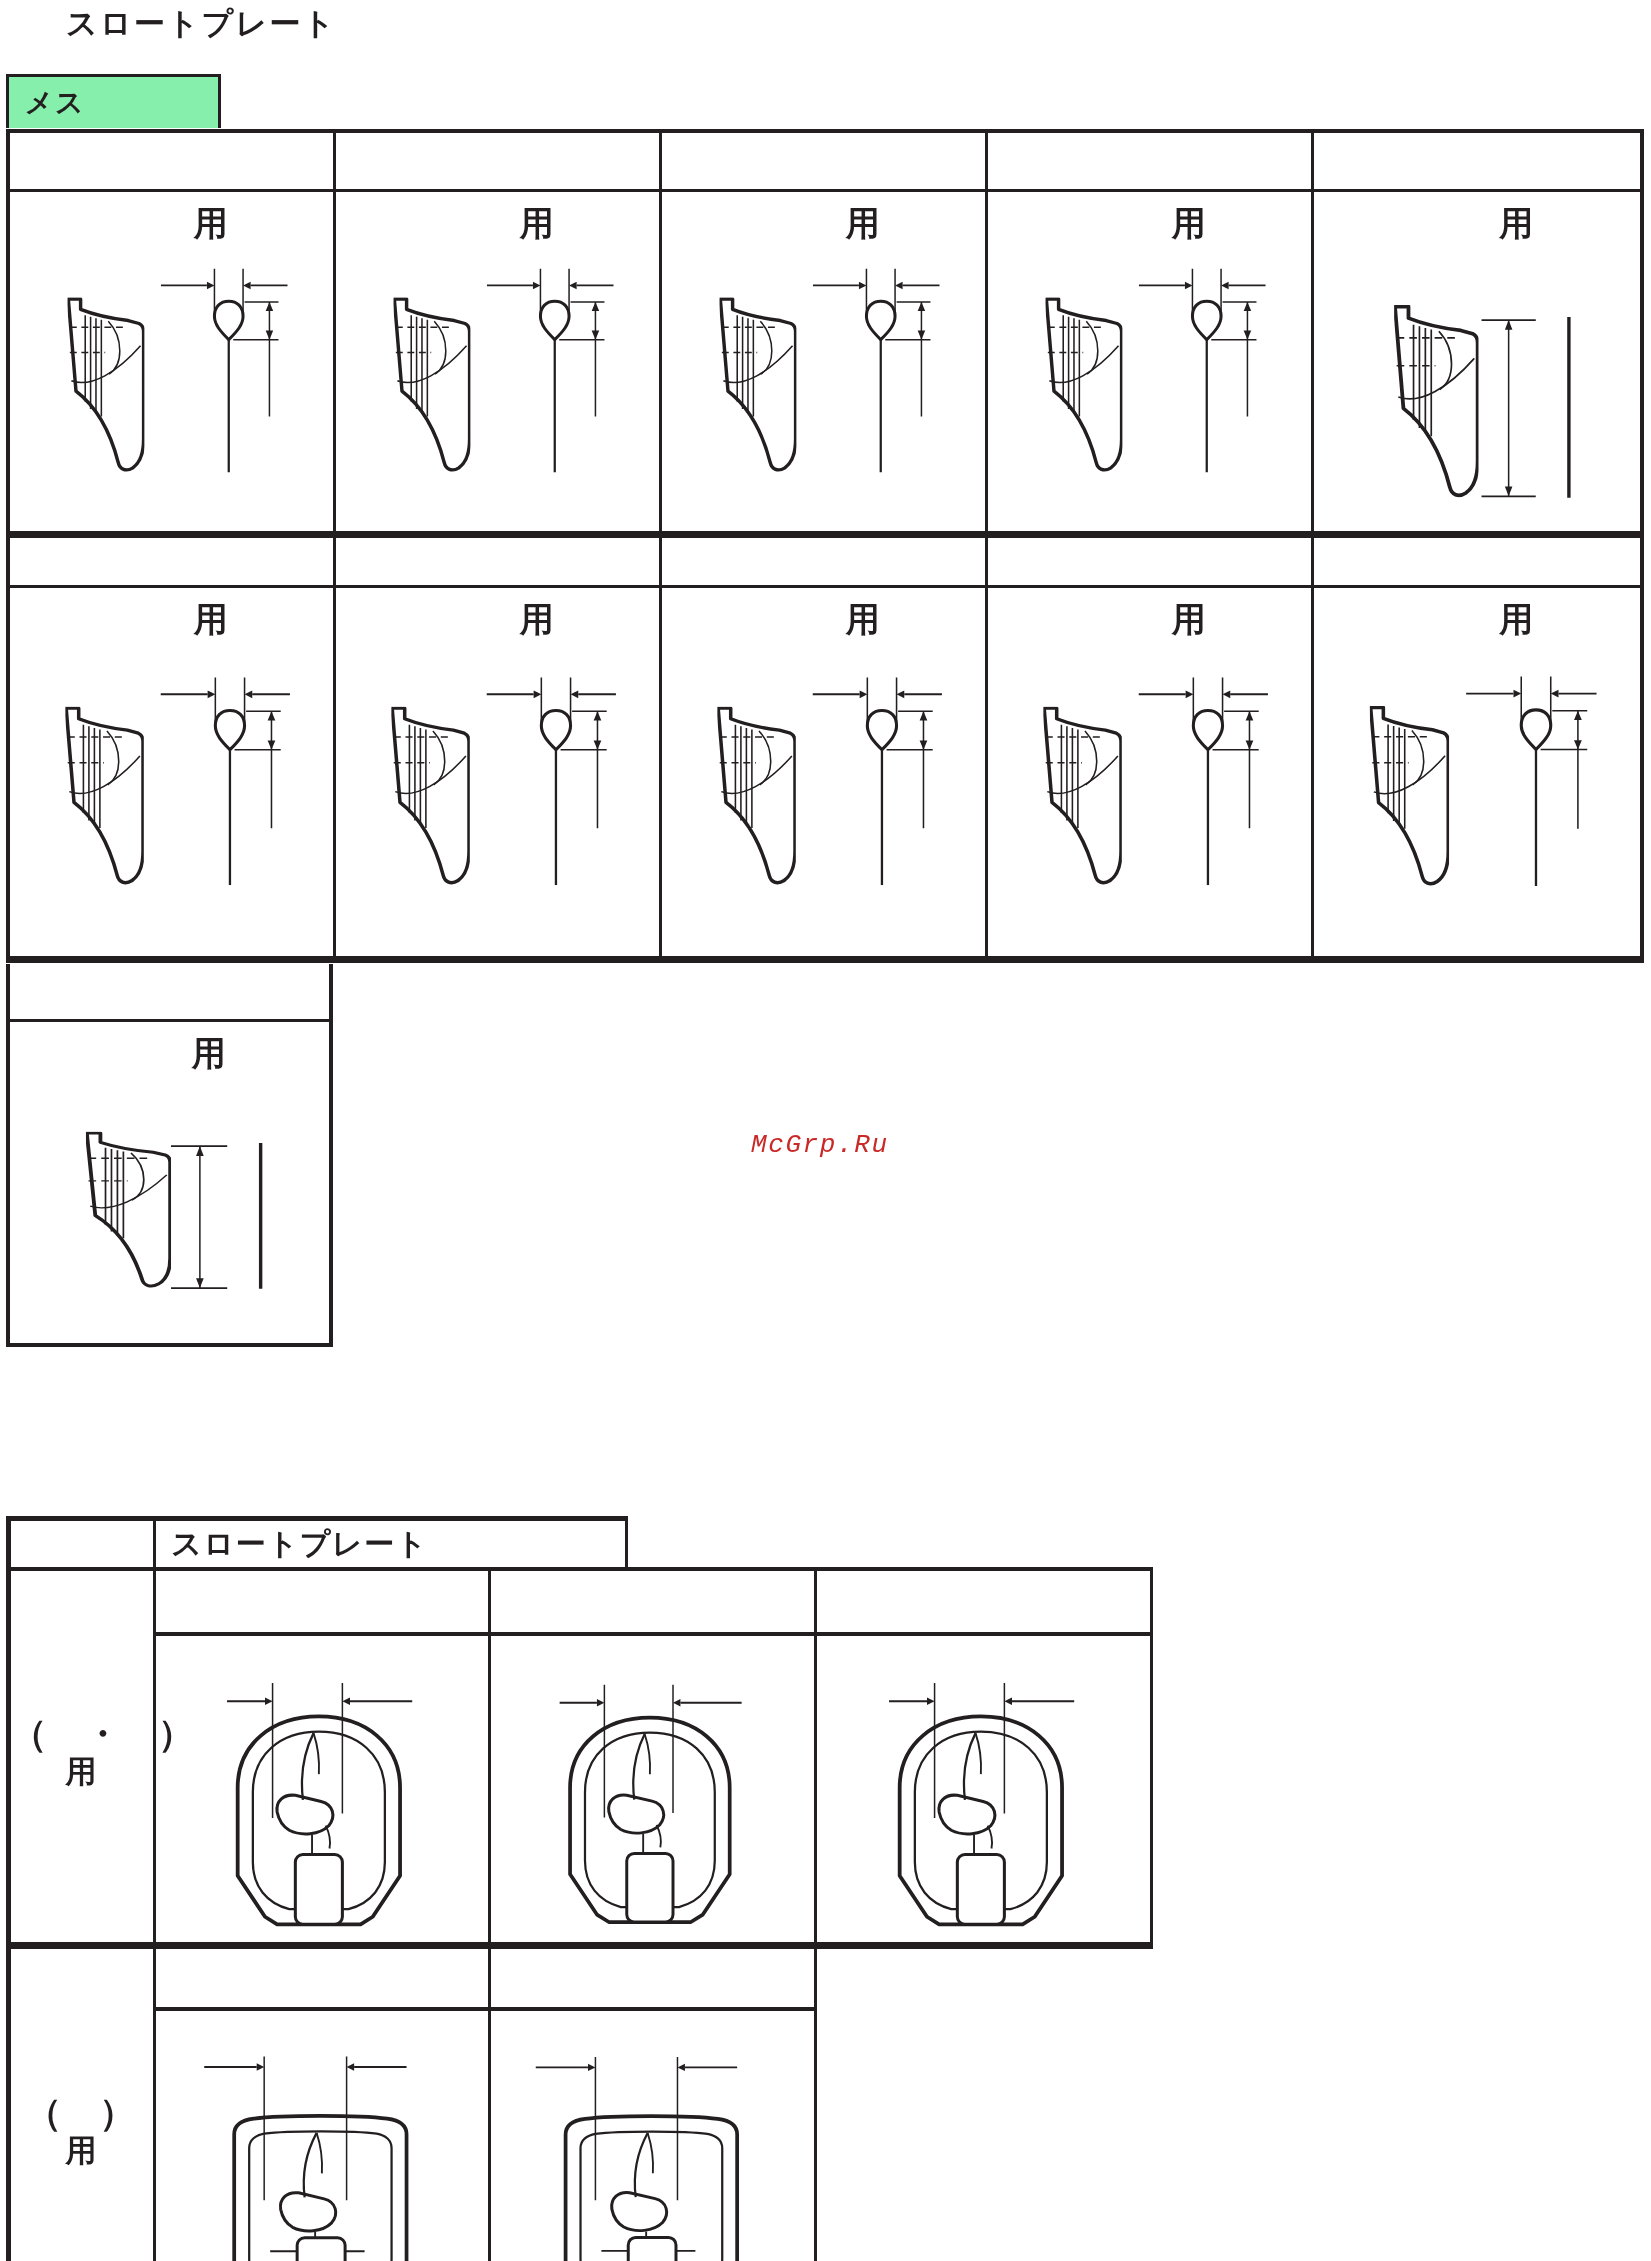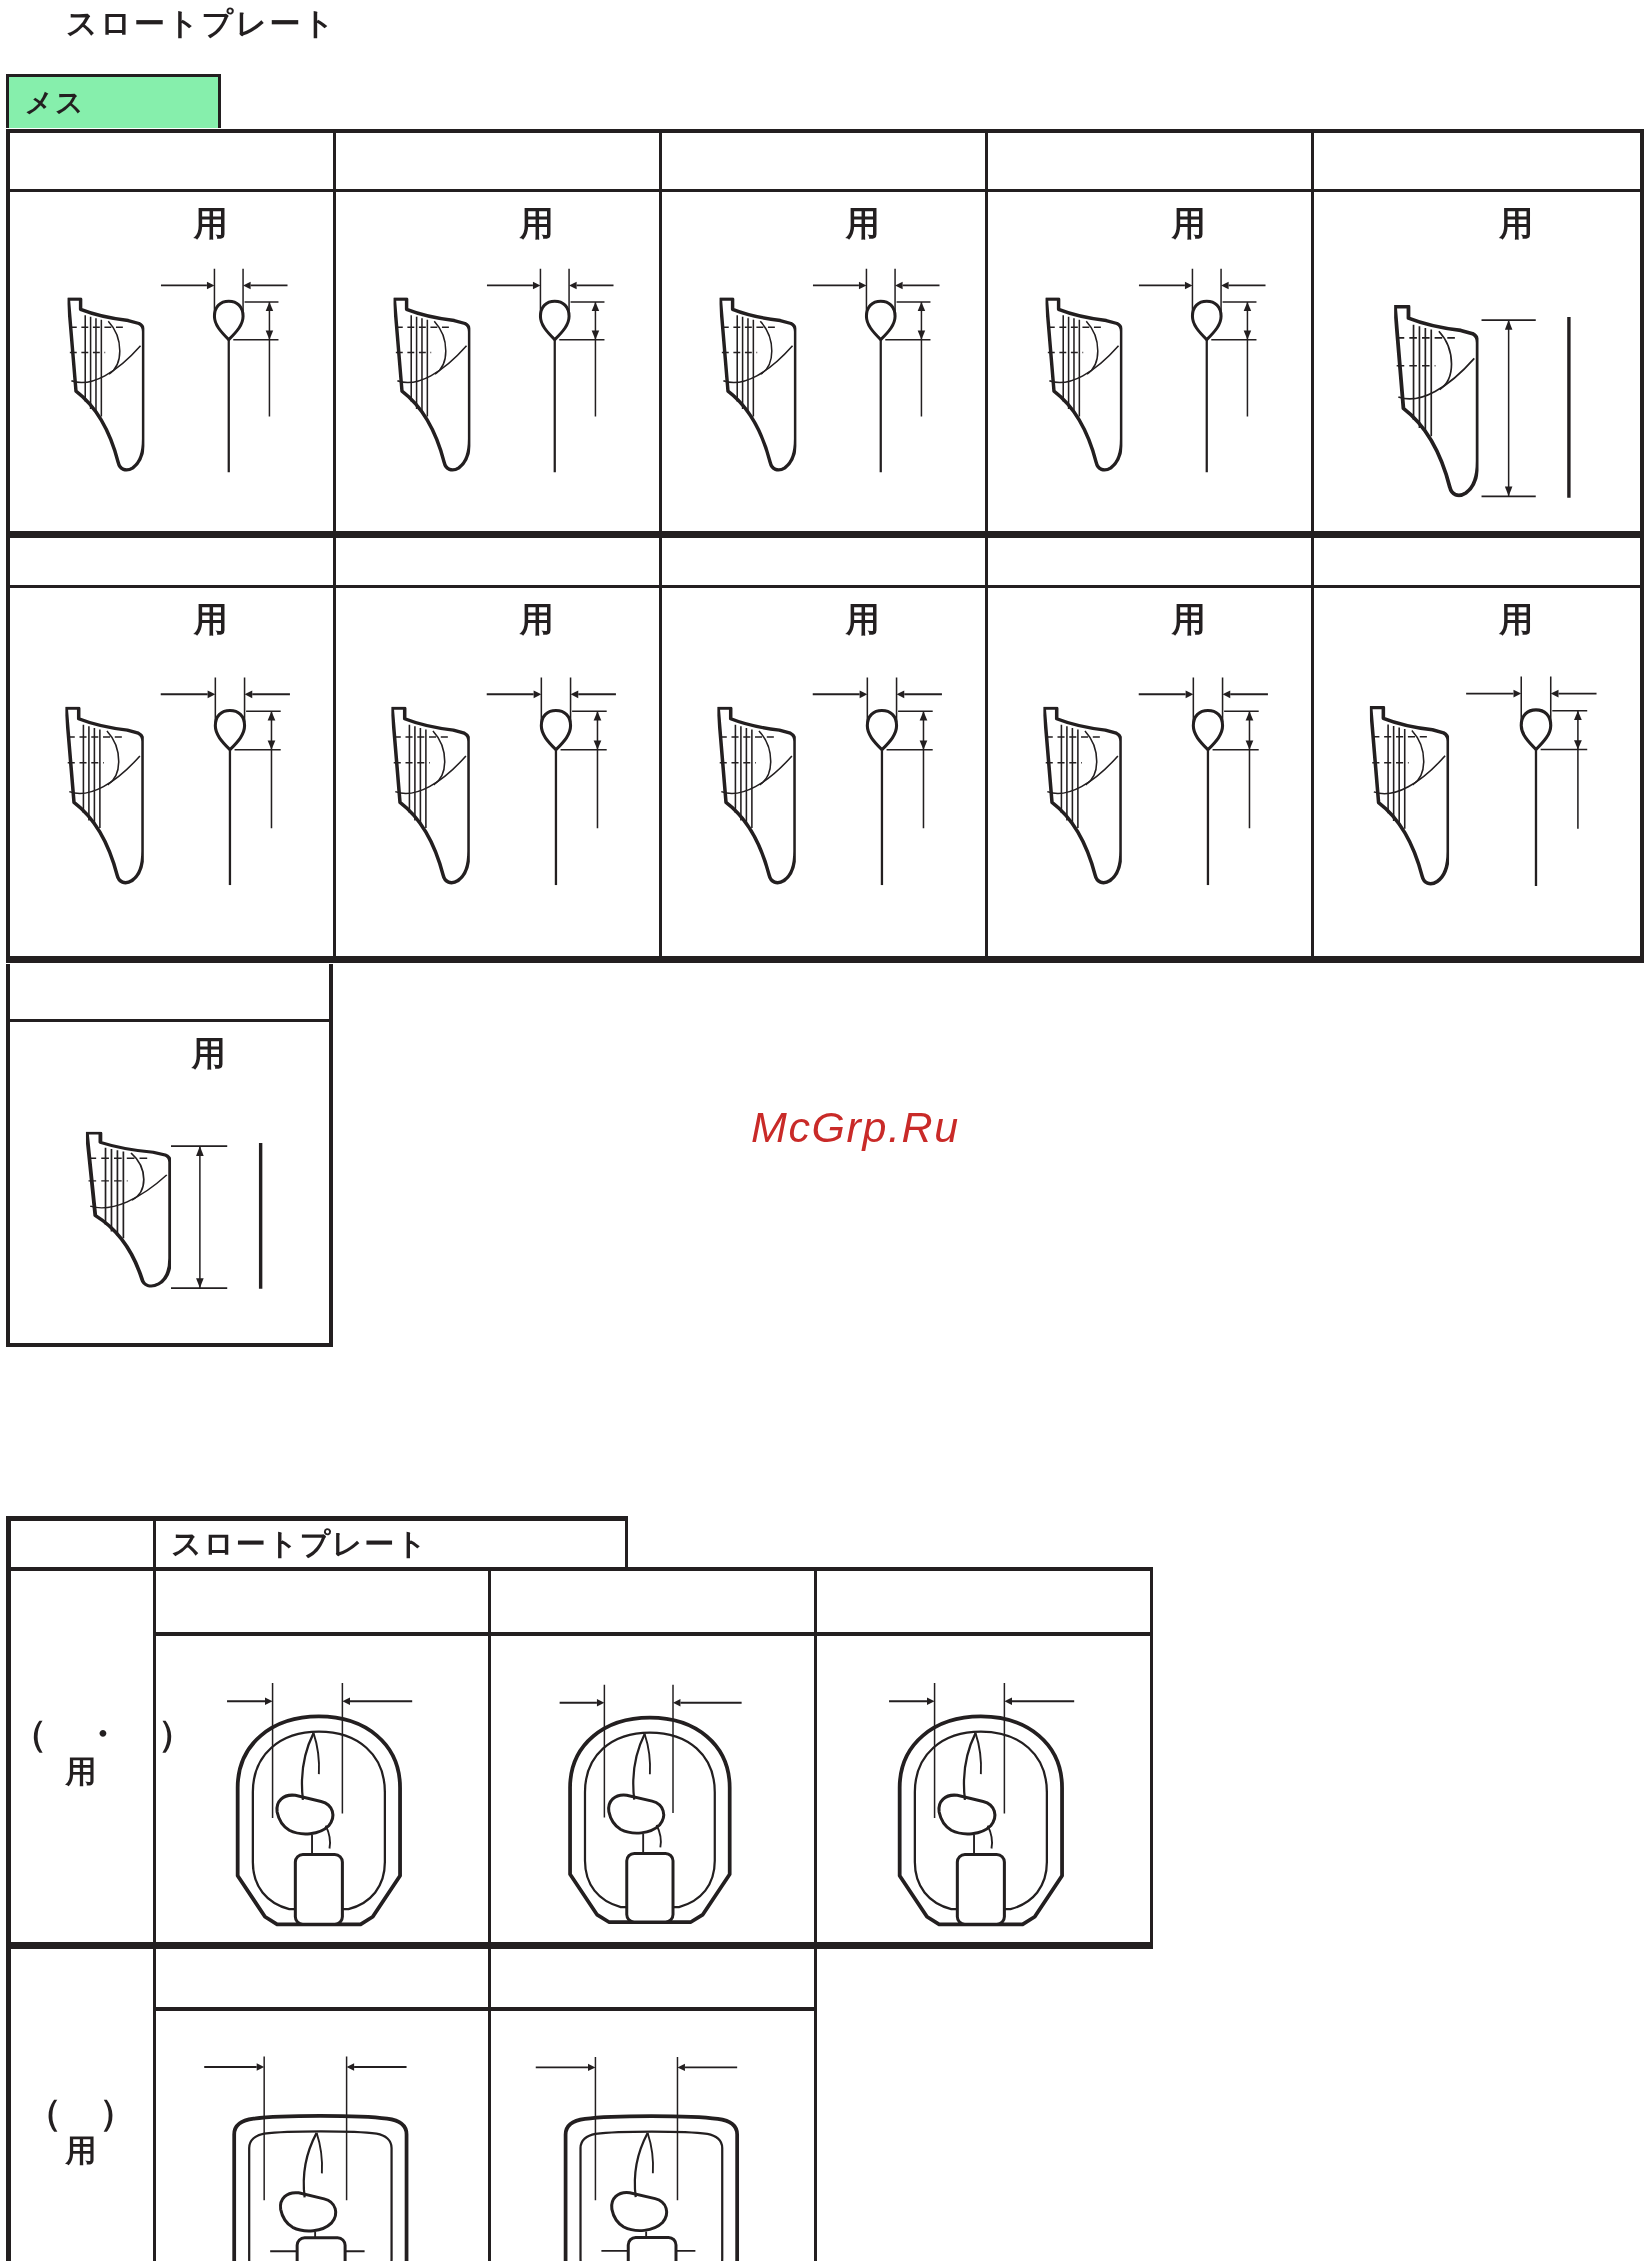--- a/index.html
+++ b/index.html
@@ -48,23 +48,23 @@
   .cell-svg{position:absolute;left:0;top:0;width:100%;height:100%;}
   
   .table-ext{
     left:6.2px;top:964px;width:319px;height:379px;
     border:4.7px solid var(--ink);border-top:none;background:#fff;
   }
   .ext-hdr{height:55px;border-bottom:3.9px solid var(--ink);}
   .ext-body{position:relative;height:315px;}
   
   .watermark{
-    left:751px;top:1103px;
-    font-size:43px;font-style:italic;font-weight:500;
-    color:var(--wm);letter-spacing:1.6px;
+    left:751px;top:1130px;
+    font-size:26px;font-style:italic;font-weight:500;
+    color:var(--wm);letter-spacing:1.6px;font-family:Liberation Mono, monospace;
   }
   
   .table-bottom{left:6.2px;top:1516px;width:1147px;height:804px;}
   .bt-label-slot{
     position:absolute;left:165px;top:7.8px;
     font-size:30px;font-weight:600;letter-spacing:1.6px;
   }
   .bt-rowlabel{
     position:absolute;left:4.7px;width:140px;text-align:center;line-height:1.05;
   }

